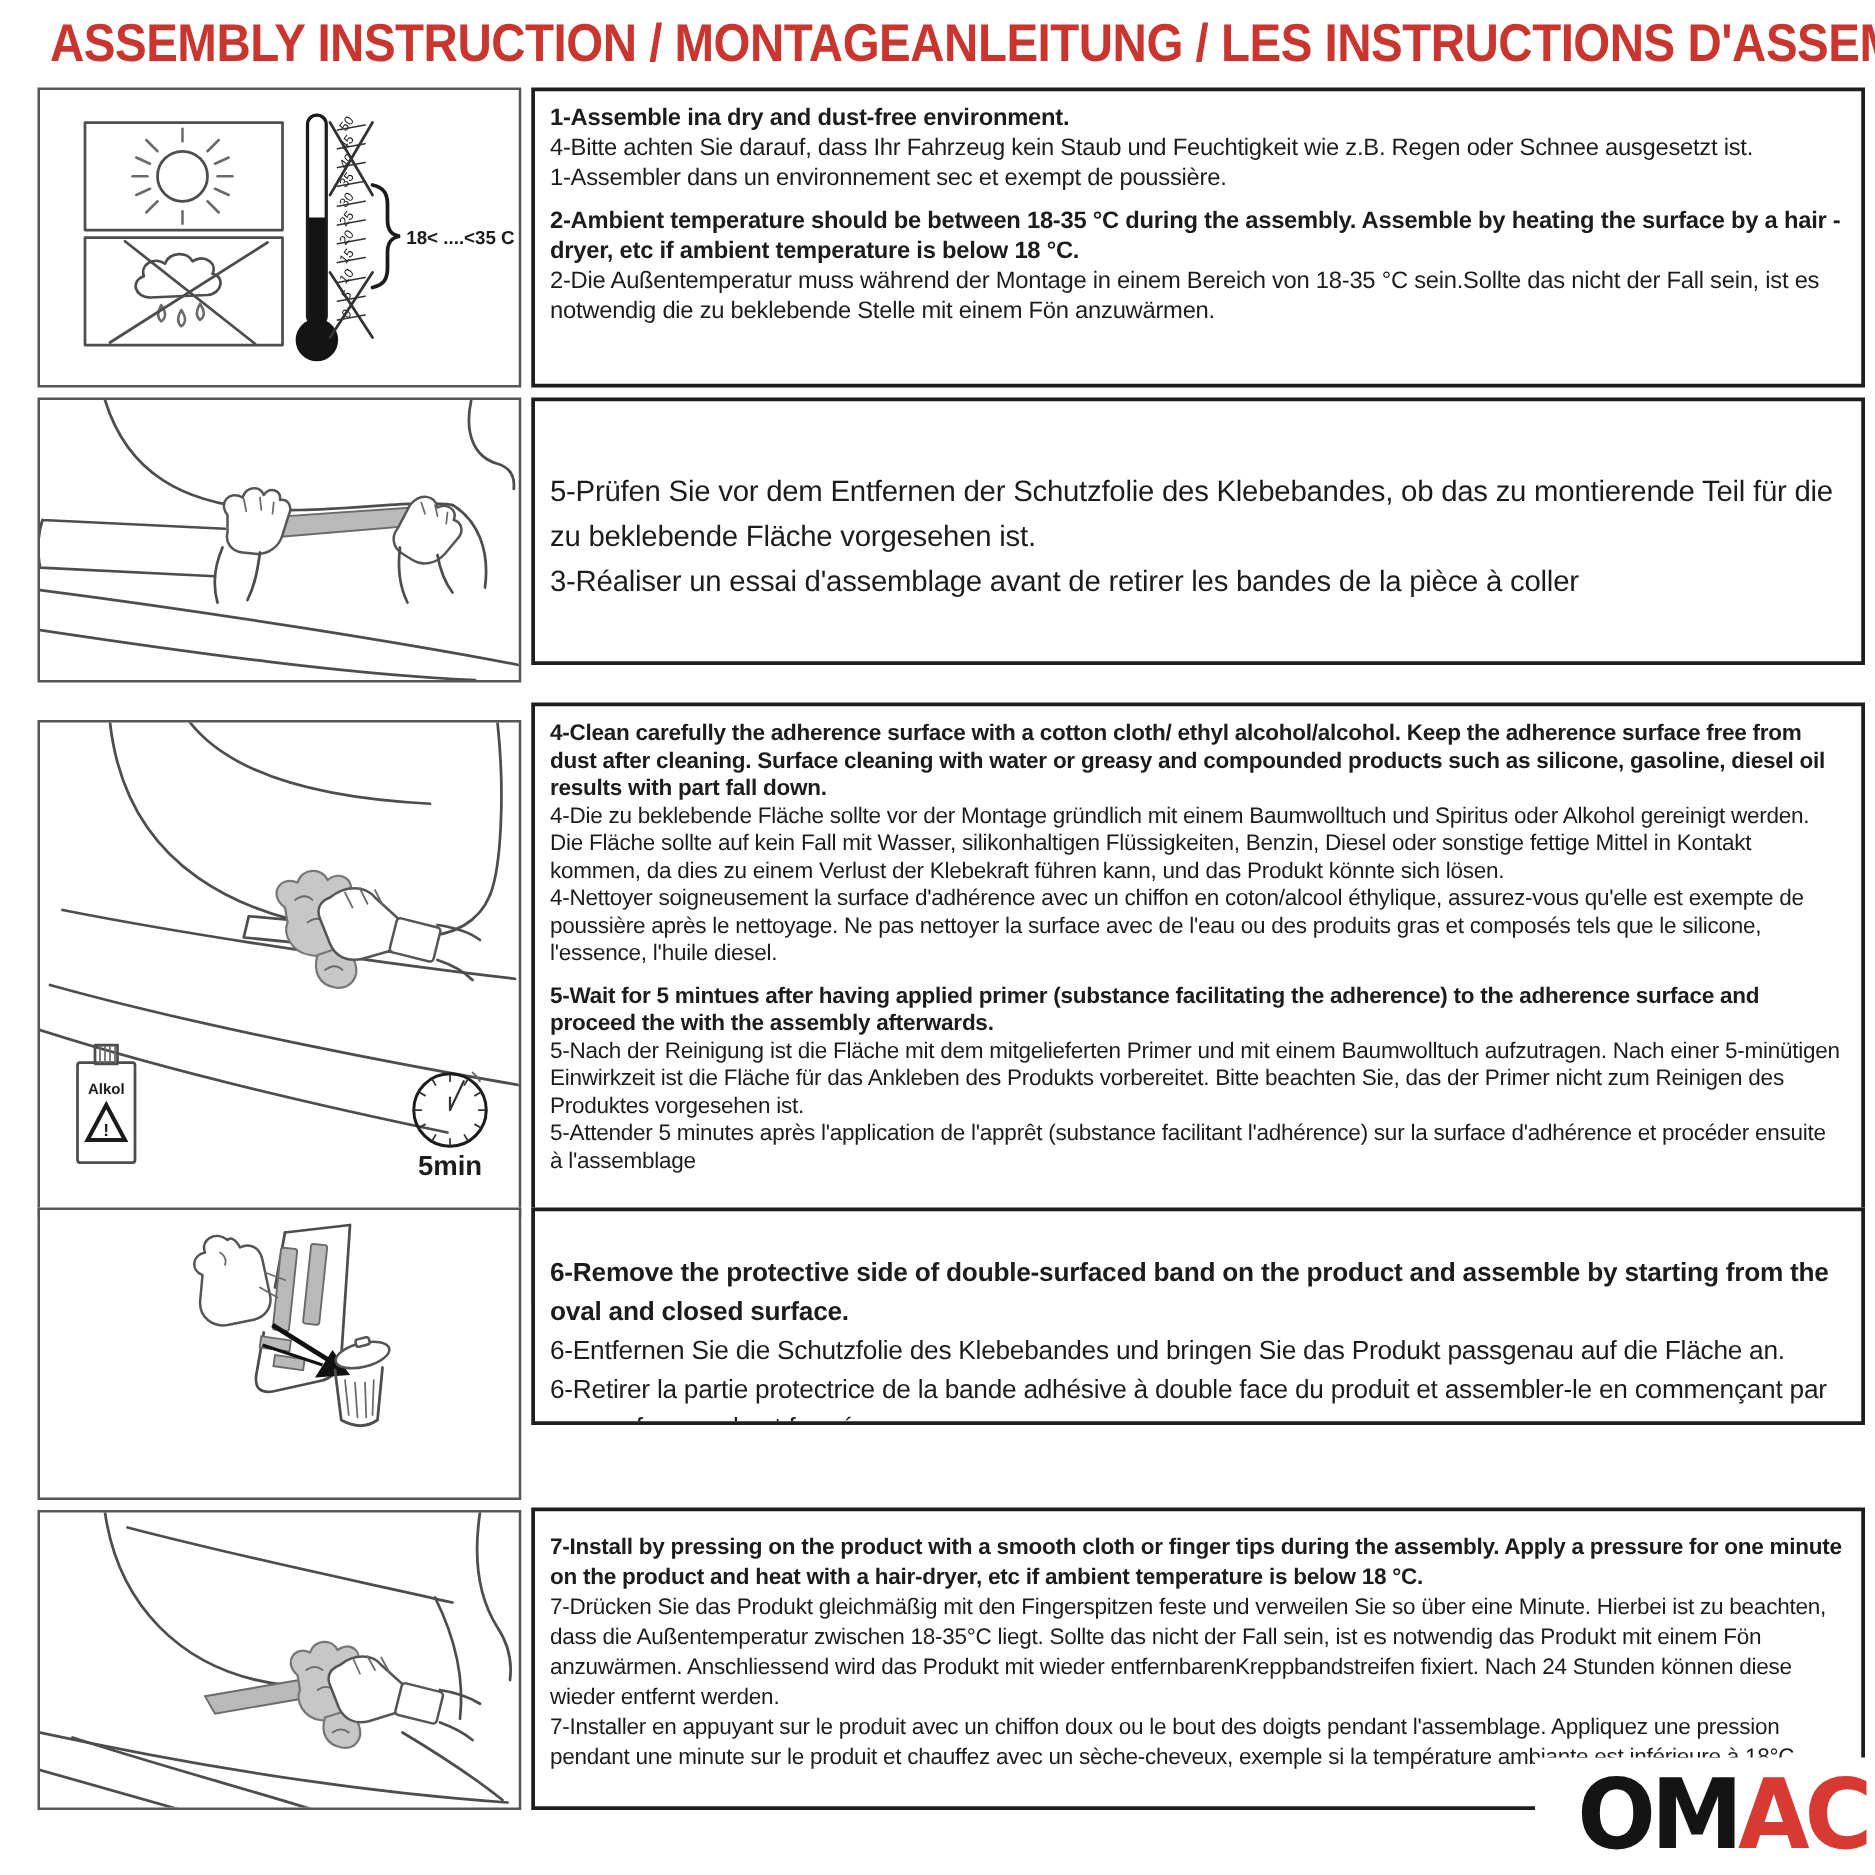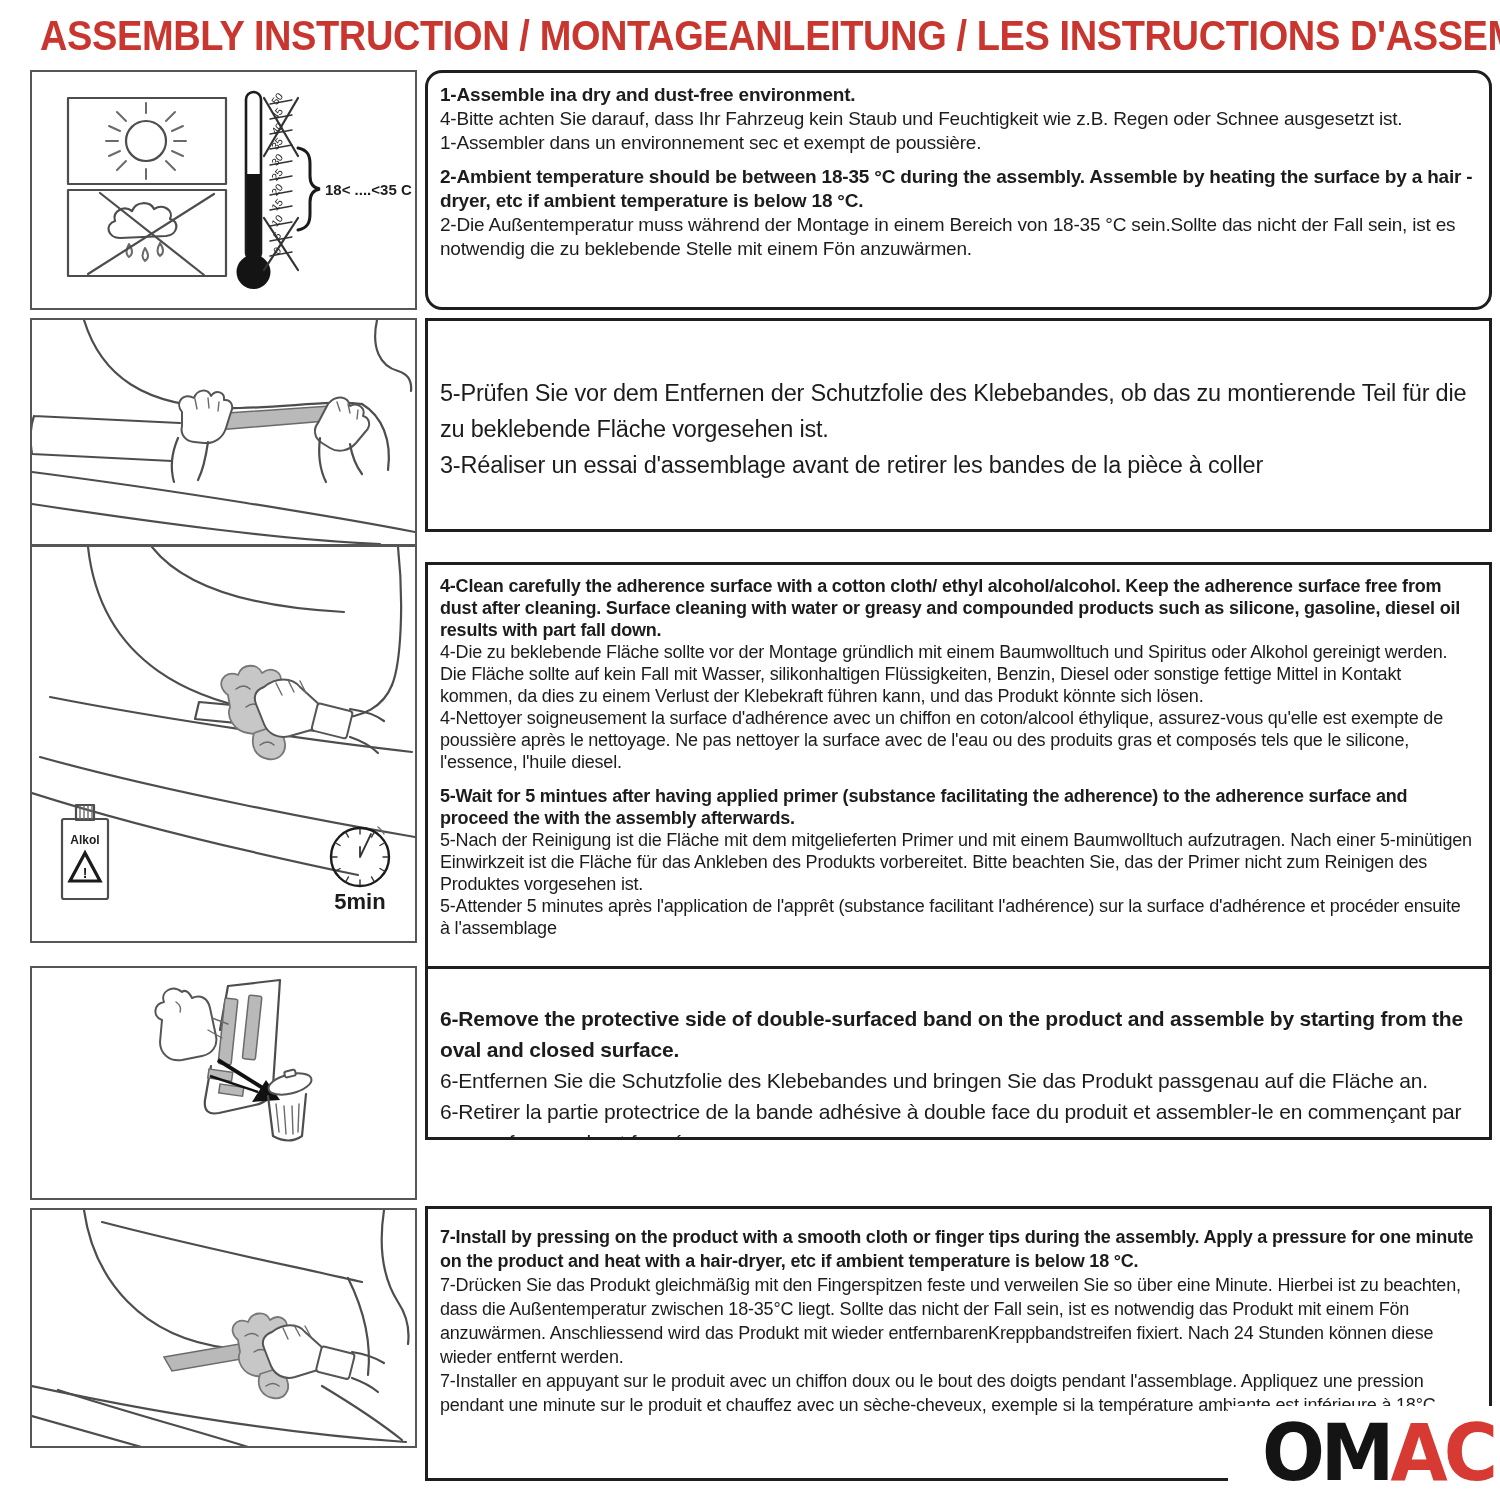--- a/index.html
+++ b/index.html
@@ -104,21 +104,21 @@
           <line x1="232" y1="26" x2="266" y2="84"></line>
             <line x1="266" y1="26" x2="232" y2="84"></line>
           <line x1="232" y1="146" x2="266" y2="198"></line>
             <line x1="266" y1="146" x2="232" y2="198"></line>
         </g>
         <path class="dark" style="stroke-width:3" d="M266,76 c10,2 12,8 12,16 l0,12 c0,8 3,12 10,13 c-7,1 -10,5 -10,13 l0,12 c0,8 -2,14 -12,16"></path>
       </g>
       <text class="lbl" x="293" y="123" style="font-size:15px;font-weight:bold">18&lt; ....&lt;35 C</text>
     </svg>
   </div>
-  <div class="rbox r1" style="top:70px;height:240px;border-radius:17px;">
+  <div class="rbox r1" style="top:70px;height:240px;">
     <p class="en">1-Assemble ina dry and dust-free environment.</p>
     <p class="de">4-Bitte achten Sie darauf, dass Ihr Fahrzeug kein Staub und Feuchtigkeit wie z.B. Regen oder Schnee ausgesetzt ist.</p>
     <p class="fr">1-Assembler dans un environnement sec et exempt de poussière.</p>
     <div class="sp"></div>
     <p class="en">2-Ambient temperature should be between 18-35 °C  during the assembly. Assemble by heating the surface by a hair -dryer, etc if ambient temperature is below 18 °C.</p>
     <p class="de">2-Die Außentemperatur muss während der Montage in einem Bereich von 18-35 °C  sein.Sollte das nicht der Fall sein, ist es notwendig die zu beklebende Stelle mit einem Fön anzuwärmen.</p>
   </div>
 
   <div class="lbox" style="top:318px;height:228px;">
     <svg viewBox="0 0 383 224" width="383" height="224">
@@ -139,21 +139,21 @@
         <path class="thin" d="M305,82 l3,9 M316,84 l2,9 M326,90 l-1,9"></path>
         <path class="car" d="M288,118 c-2,16 0,32 6,44 M318,124 c2,12 6,22 12,30"></path>
       </g>
     </svg>
   </div>
   <div class="rbox r2" style="top:318px;height:214px;">
     <p class="de">5-Prüfen Sie vor dem Entfernen der Schutzfolie des Klebebandes, ob das zu montierende Teil für die zu beklebende Fläche vorgesehen ist.</p>
     <p class="fr">3-Réaliser un essai d'assemblage avant de retirer les bandes de la pièce à coller</p>
   </div>
 
-  <div class="lbox" style="top:545px;height:398px;">
+  <div class="lbox" style="top:576px;height:398px;">
     <svg viewBox="0 0 383 394" width="383" height="394">
       <path class="car" d="M120,0 C150,38 212,60 312,65"></path>
       <path class="car" d="M56,0 C68,108 150,166 300,171 C332,172 352,158 360,138"></path>
       <path class="car" d="M360,138 C369,116 372,56 366,0"></path>
       <path class="car" d="M18,150 C140,174 300,196 380,205"></path>
       <path class="car" d="M8,210 C130,244 300,276 383,290"></path>
       <path class="car" d="M0,246 C100,278 230,308 326,328"></path>
       <polygon class="car" points="167,155 310,168 306,186 163,172"></polygon>
       <g>
         <path class="cloth" d="M196,148 c-14,-10 -4,-26 10,-20 c4,-12 20,-12 24,-2 c10,-8 22,0 18,10 l8,26 c6,16 -2,30 -16,28 l-24,-4 c-14,-2 -22,-16 -18,-26 z"></path>
@@ -252,21 +252,21 @@
         <path class="cloth" d="M206,130 c-12,-10 -2,-24 10,-18 c4,-11 18,-11 22,-2 c9,-7 20,0 16,10 l7,24 c5,15 -2,27 -15,25 l-22,-3 c-13,-2 -20,-15 -16,-24 z"></path>
         <path class="cloth" d="M228,164 c-4,13 2,22 13,24 c11,2 18,-7 14,-18 l-5,-13 z"></path>
         <path class="thin" d="M213,126 q7,-5 13,0 M222,142 q7,-5 13,0 M234,176 q7,-5 13,0"></path>
         <path class="hand" d="M240,122 c11,-9 26,-9 33,0 l20,18 c7,7 5,17 -4,19 l-26,8 c-11,3 -20,-2 -24,-11 l-7,-18 c-3,-7 0,-13 8,-16 z"></path>
         <path class="thin" d="M251,118 l5,11 M262,115 l6,11 M273,116 l6,11"></path>
         <rect class="hand" x="290" y="136" width="34" height="26" rx="3" transform="rotate(14 290 136)"></rect>
         <path class="car" d="M320,142 c13,2 24,6 32,11 M320,168 c11,4 20,9 26,14"></path>
       </g>
     </svg>
   </div>
-  <div class="rbox r5" style="top:1206px;height:275px;">
+  <div class="rbox r5" style="top:1206px;height:242px;">
     <p class="en">7-Install by pressing on the product with a smooth cloth or finger tips during the assembly. Apply a pressure for one minute on the product and heat with a hair-dryer, etc if ambient temperature is below 18 °C.</p>
     <p class="de">7-Drücken Sie das Produkt gleichmäßig mit den Fingerspitzen feste und verweilen Sie so über eine Minute. Hierbei ist zu beachten, dass die Außentemperatur zwischen 18-35°C liegt. Sollte das nicht der Fall sein, ist es notwendig das Produkt mit einem Fön anzuwärmen. Anschliessend wird das Produkt mit wieder entfernbarenKreppbandstreifen fixiert. Nach 24 Stunden können diese wieder entfernt werden.</p>
     <p class="fr">7-Installer en appuyant sur le produit avec un chiffon doux ou le bout des doigts pendant l'assemblage. Appliquez une pression pendant une minute sur le produit et chauffez avec un sèche-cheveux, exemple si la température ambiante est inférieure à 18°C</p>
   </div>
 
   <div class="logo">
     <span class="blk">OM</span><span class="red">AC</span>
   </div>
 
 </div>

